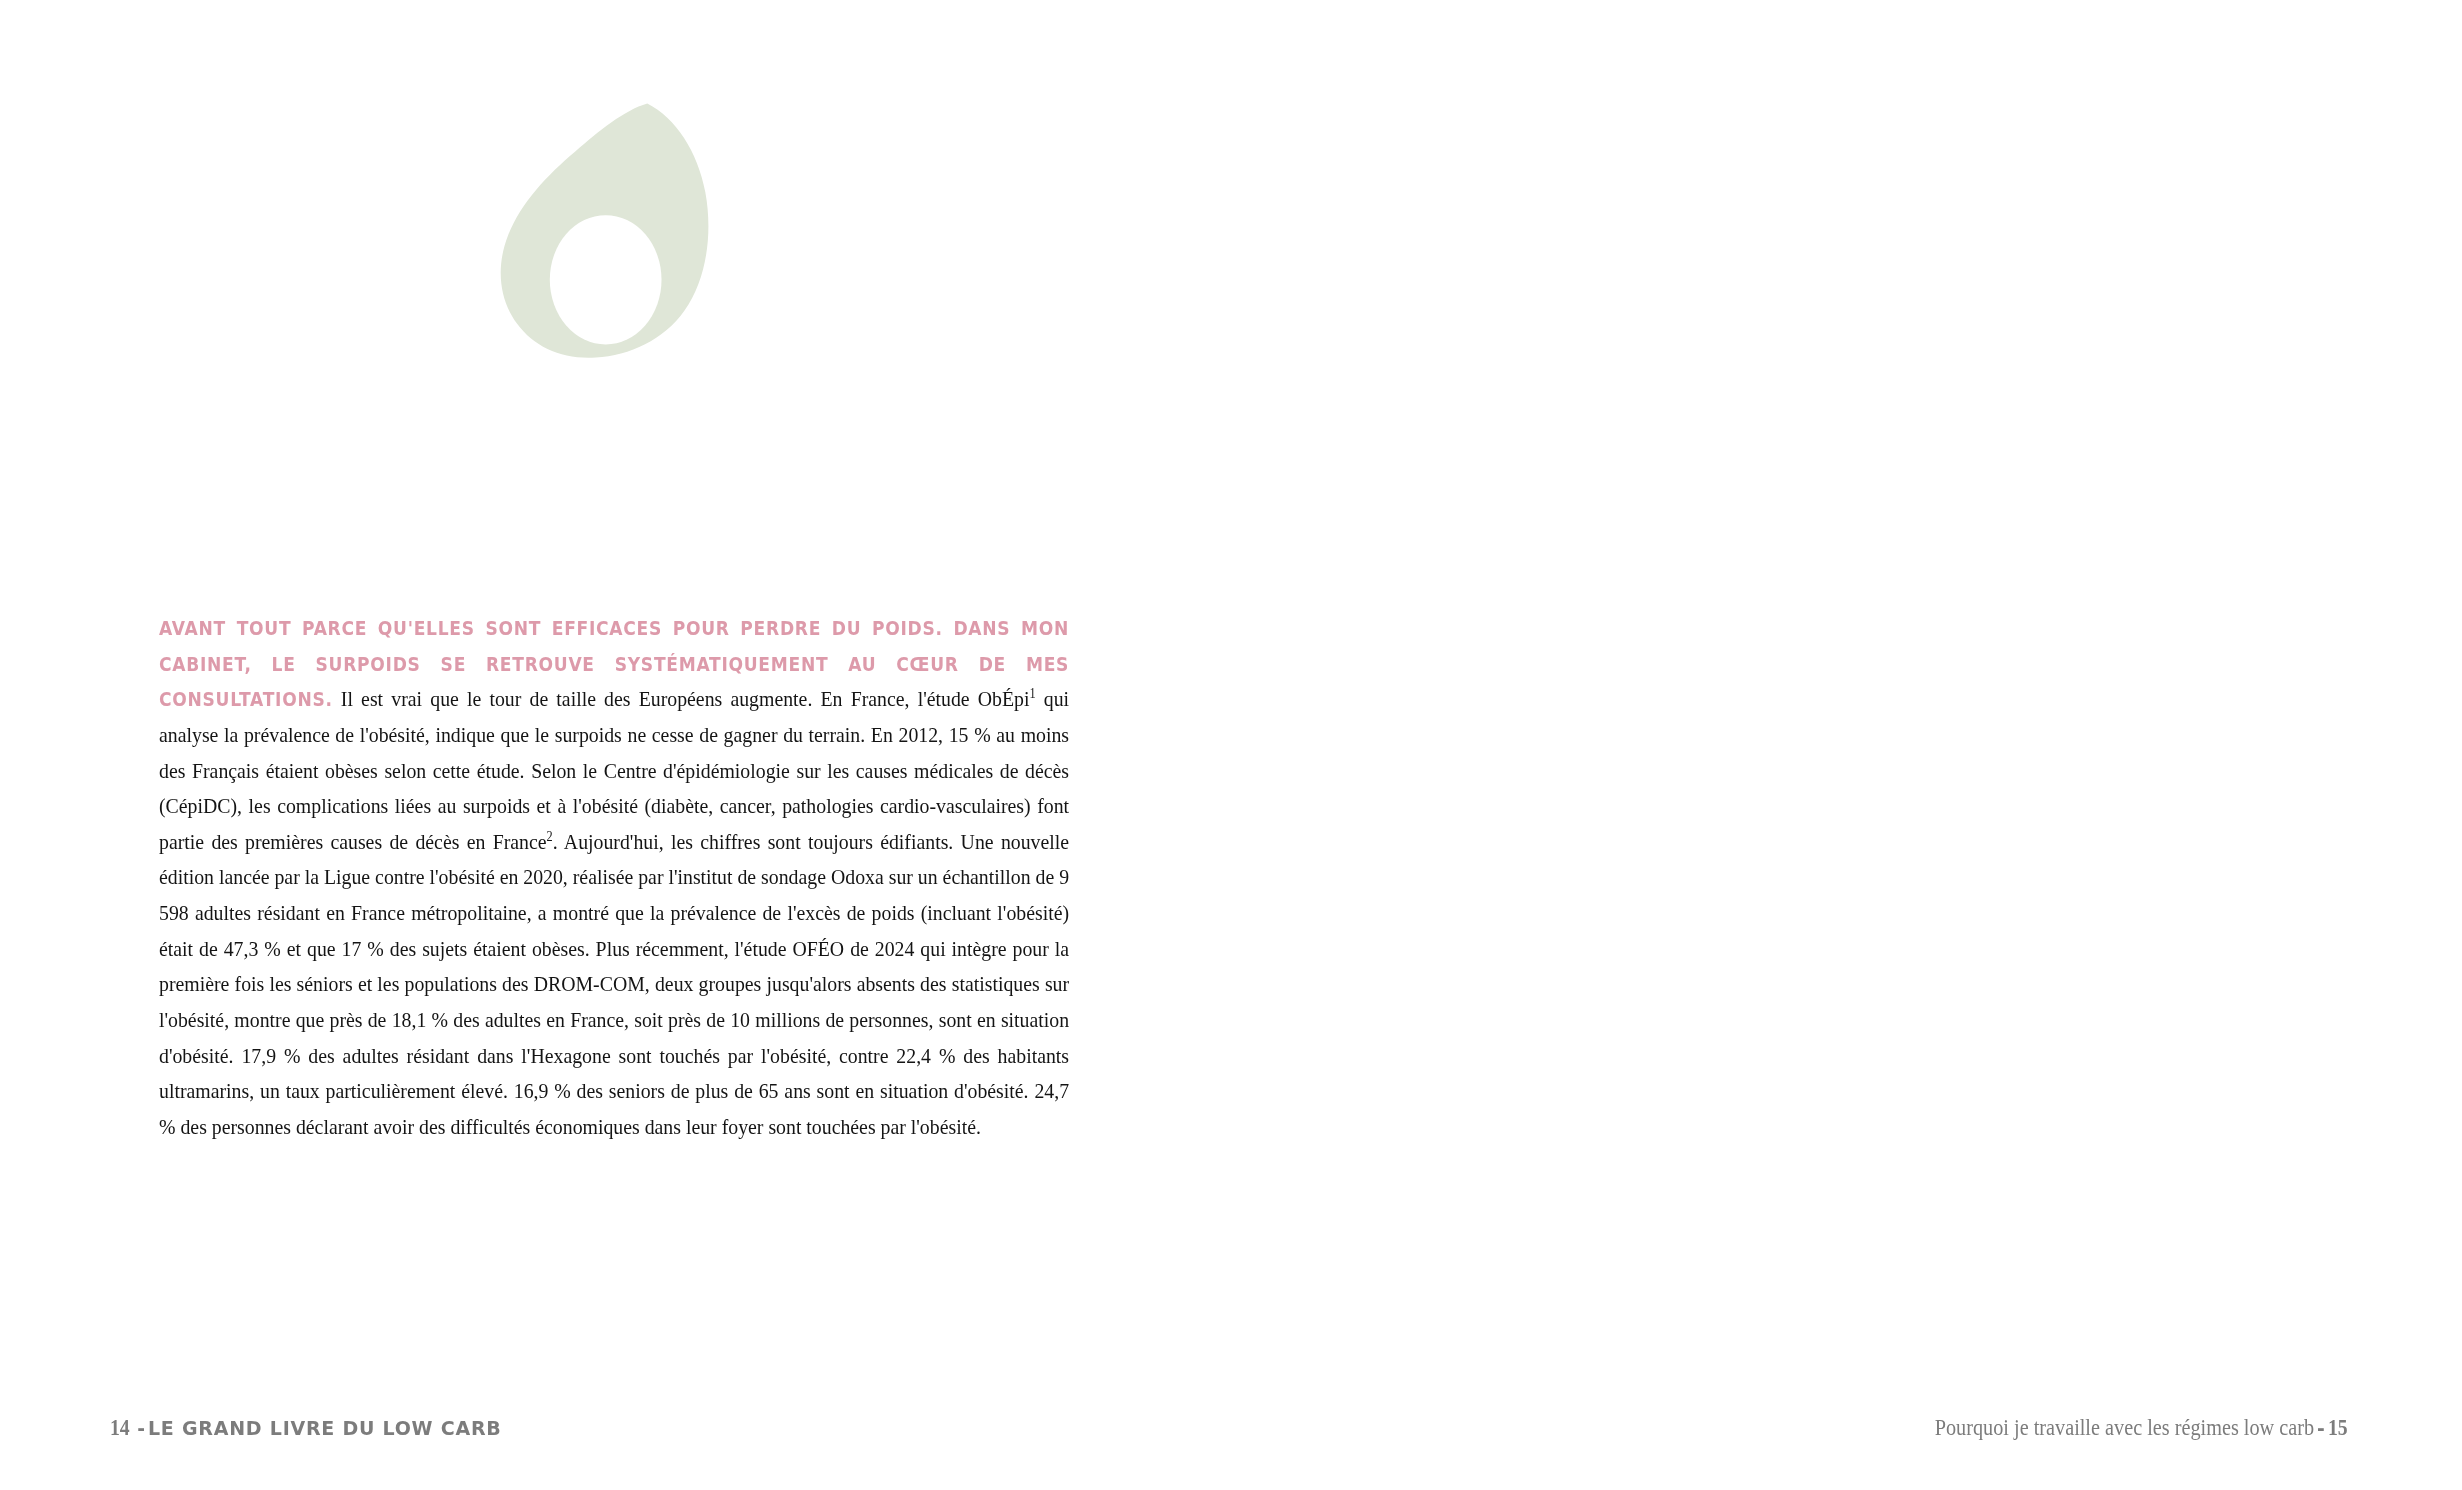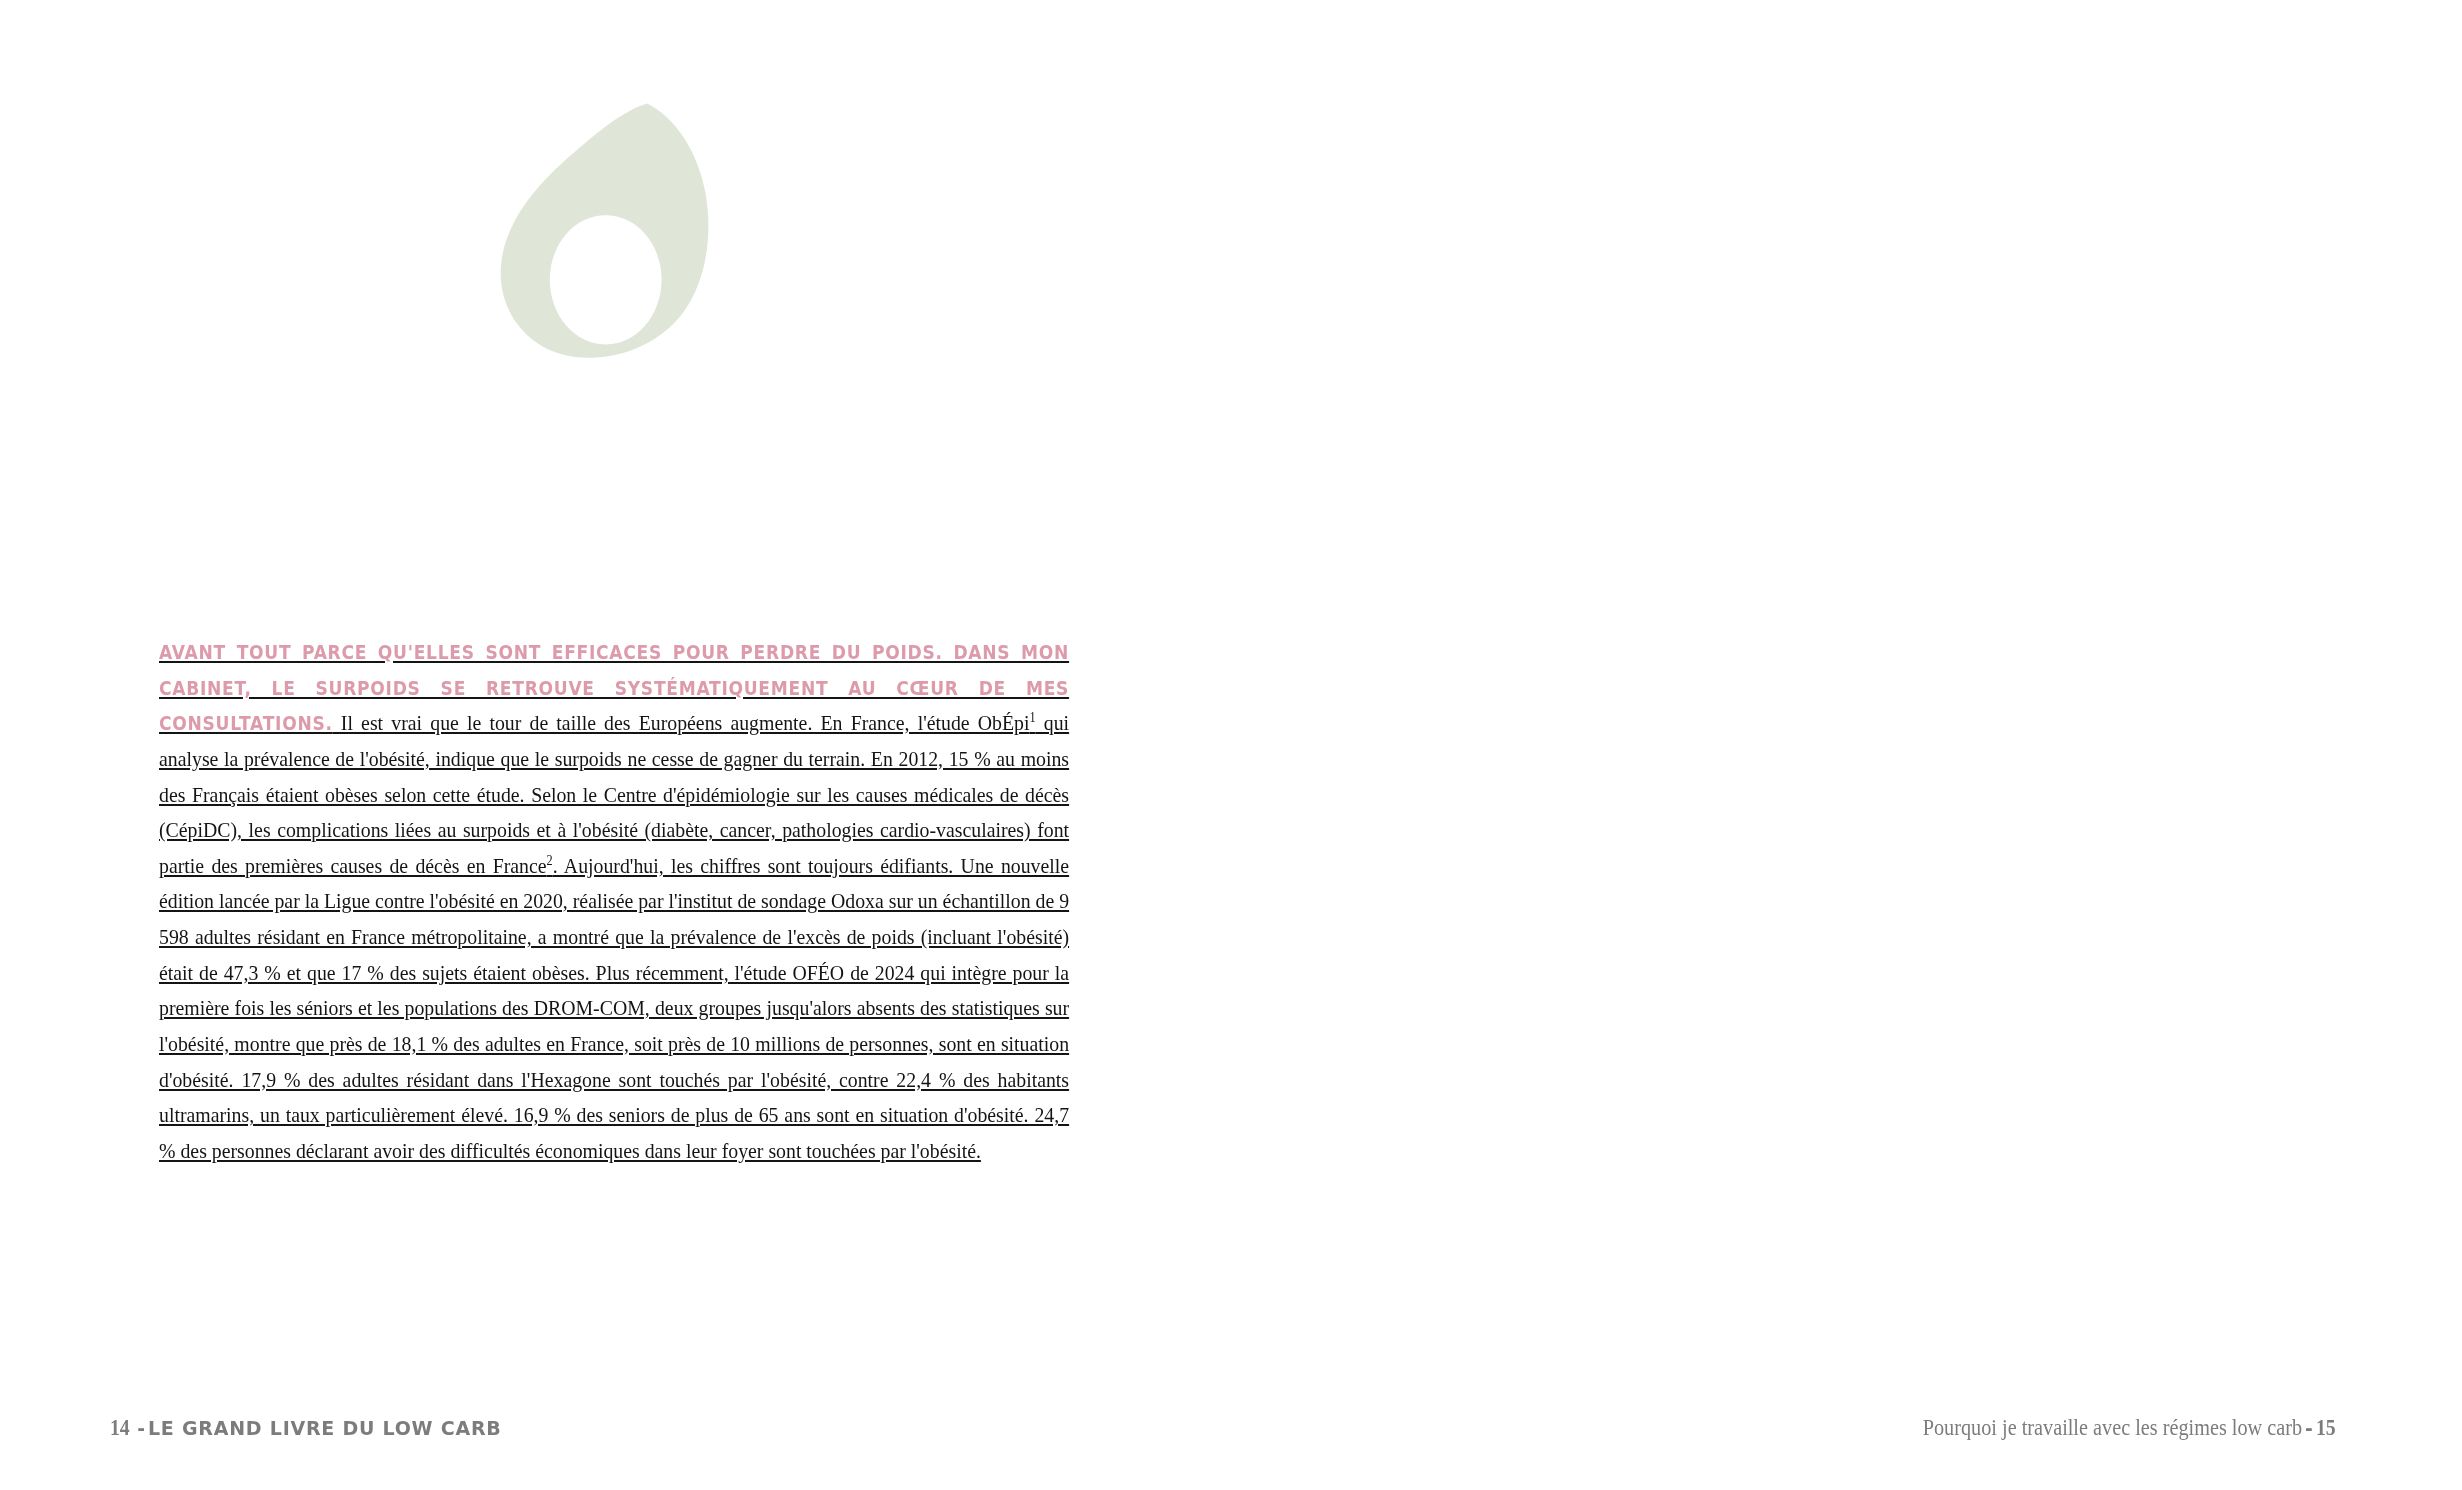--- a/index.html
+++ b/index.html
@@ -79,23 +79,22 @@
   .col {
     position: absolute;
     z-index: 2;
     font-size: 22px;
     line-height: 1.62;
     text-align: justify;
     color: #141414;
   }
   .col-left {
     left: 159px;
-    top: 634px;
+    top: 610px;
     width: 911px;
-    text-decoration: underline;
   }
   .col p {
     margin: 0 0 24px 0;
     transform: scaleX(0.90);
     transform-origin: left top;
     width: 111%;
   }
   .col p:last-child { margin-bottom: 0; }
 
   .lead-caps {
@@ -115,21 +114,21 @@
 
   
   .footer {
     position: absolute;
     bottom: 50px;
     z-index: 3;
     color: #7c7c7c;
     white-space: nowrap;
   }
   .footer-left  { left: 110px; }
-  .footer-right { right: 122px; text-align: right; }
+  .footer-right { right: 110px; text-align: right; }
 
   .footer-pagenum {
     font-family: "Liberation Serif", "DejaVu Serif", serif;
     font-size: 24px;
     font-weight: 700;
     transform: scaleX(0.82);
     display: inline-block;
     transform-origin: left center;
   }
   .footer-dash {

